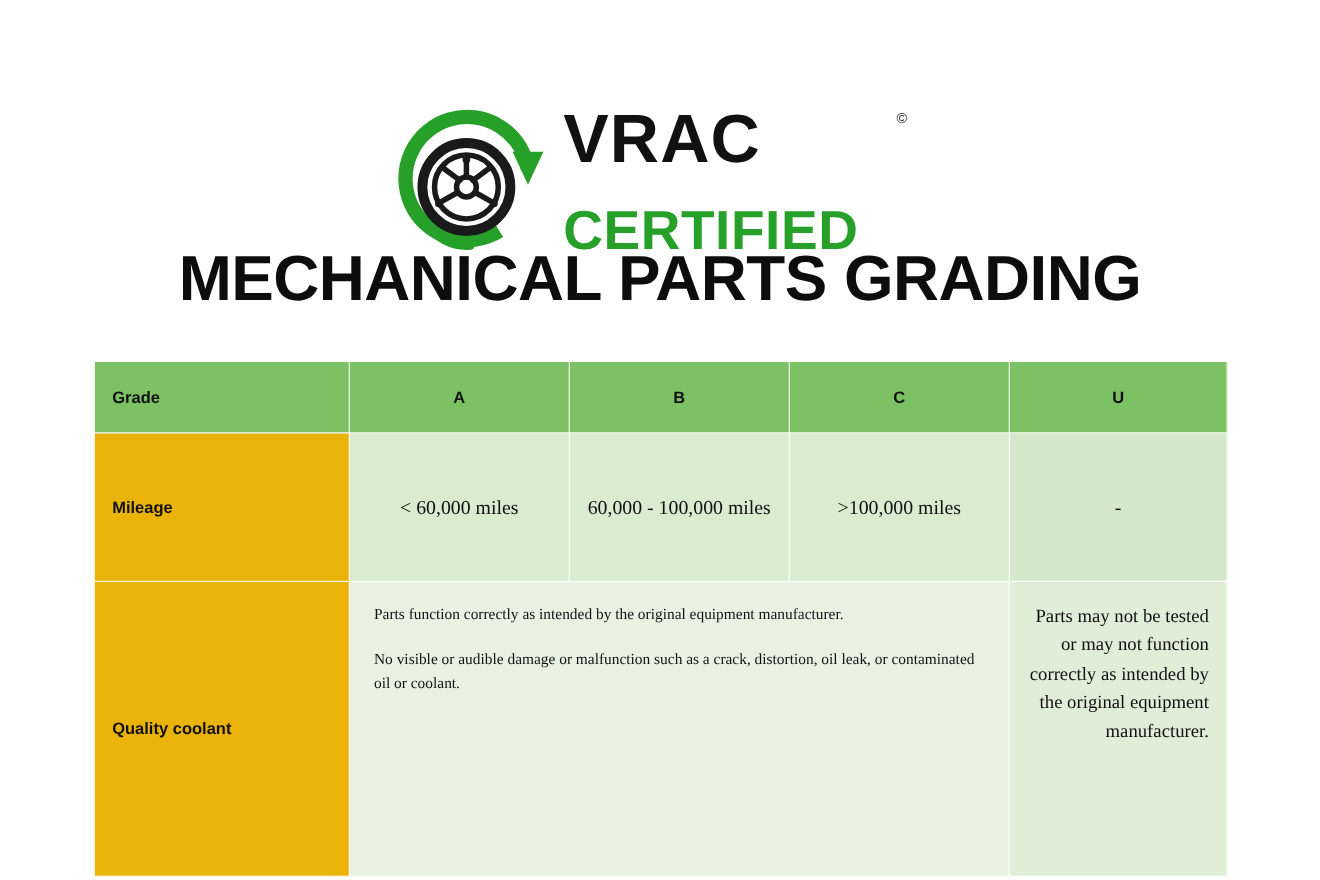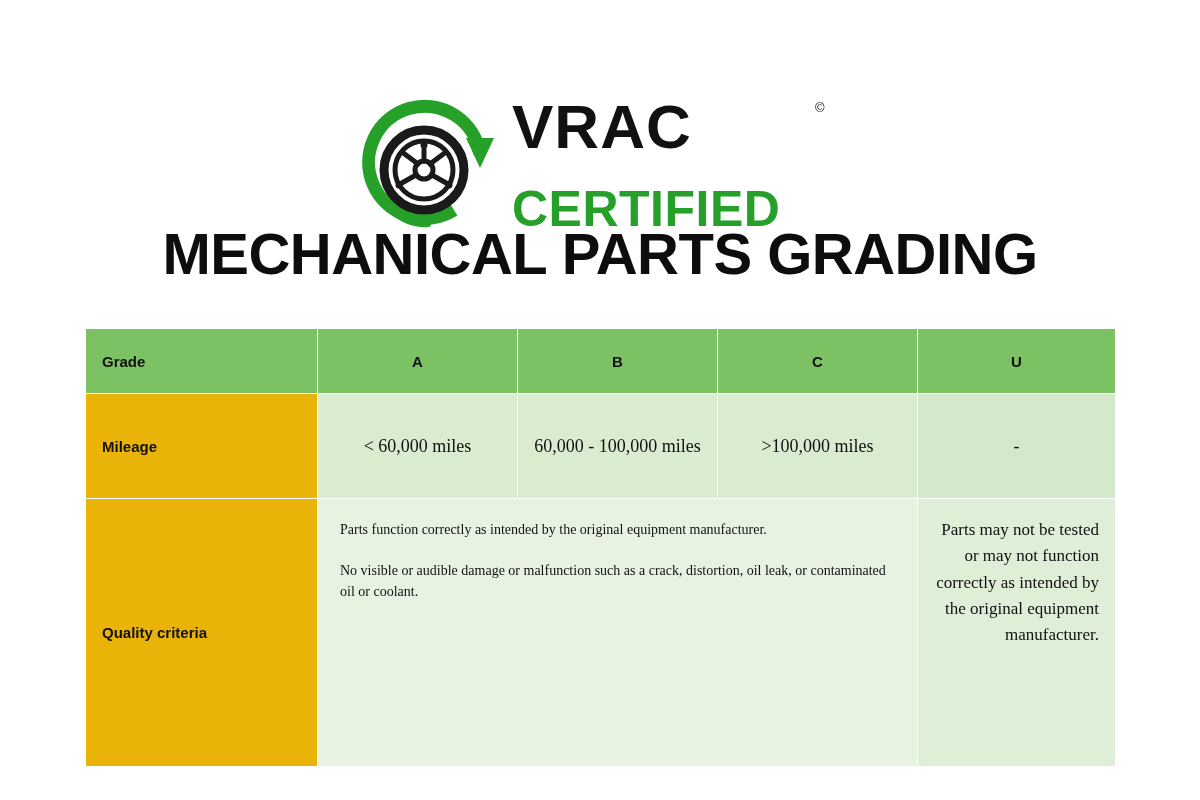--- a/index.html
+++ b/index.html
@@ -145,21 +145,21 @@
     padding-left: 16px;
     text-align: left;
   }
 
   .mileage-row td.cell {
     background: #d9ecd0;
     height: 96px;
     text-align: center;
     font-size: 18px;
     color: #111111;
-    padding: 4px 10px;
+    padding: 19px 10px;
     line-height: 1.35;
   }
   .mileage-row td.cell.empty {
     background: #d4e8cb;
   }
 
   .quality-row td.quality-main {
     background: #e7f2e1;
     text-align: left;
     padding: 20px 22px 22px 22px;
@@ -243,21 +243,21 @@
         <td>U</td>
       </tr>
       <tr class="mileage-row">
         <td class="row-label">Mileage</td>
         <td class="cell">&lt; 60,000 miles</td>
         <td class="cell">60,000 - 100,000 miles</td>
         <td class="cell">&gt;100,000 miles</td>
         <td class="cell empty">-</td>
       </tr>
       <tr class="quality-row">
-        <td class="row-label">Quality criteria</td>
+        <td class="row-label">Quality coolant</td>
         <td class="quality-main" colspan="3">
           <p>Parts function correctly as intended by the original equipment manufacturer.</p>
           <p>No visible or audible damage or malfunction such as a crack, distortion, oil leak, or contaminated oil or coolant.</p>
         </td>
         <td class="quality-u">Parts may not be tested or may not function correctly as intended by the original equipment manufacturer.</td>
       </tr>
     </tbody>
   </table>
 
 </div>

